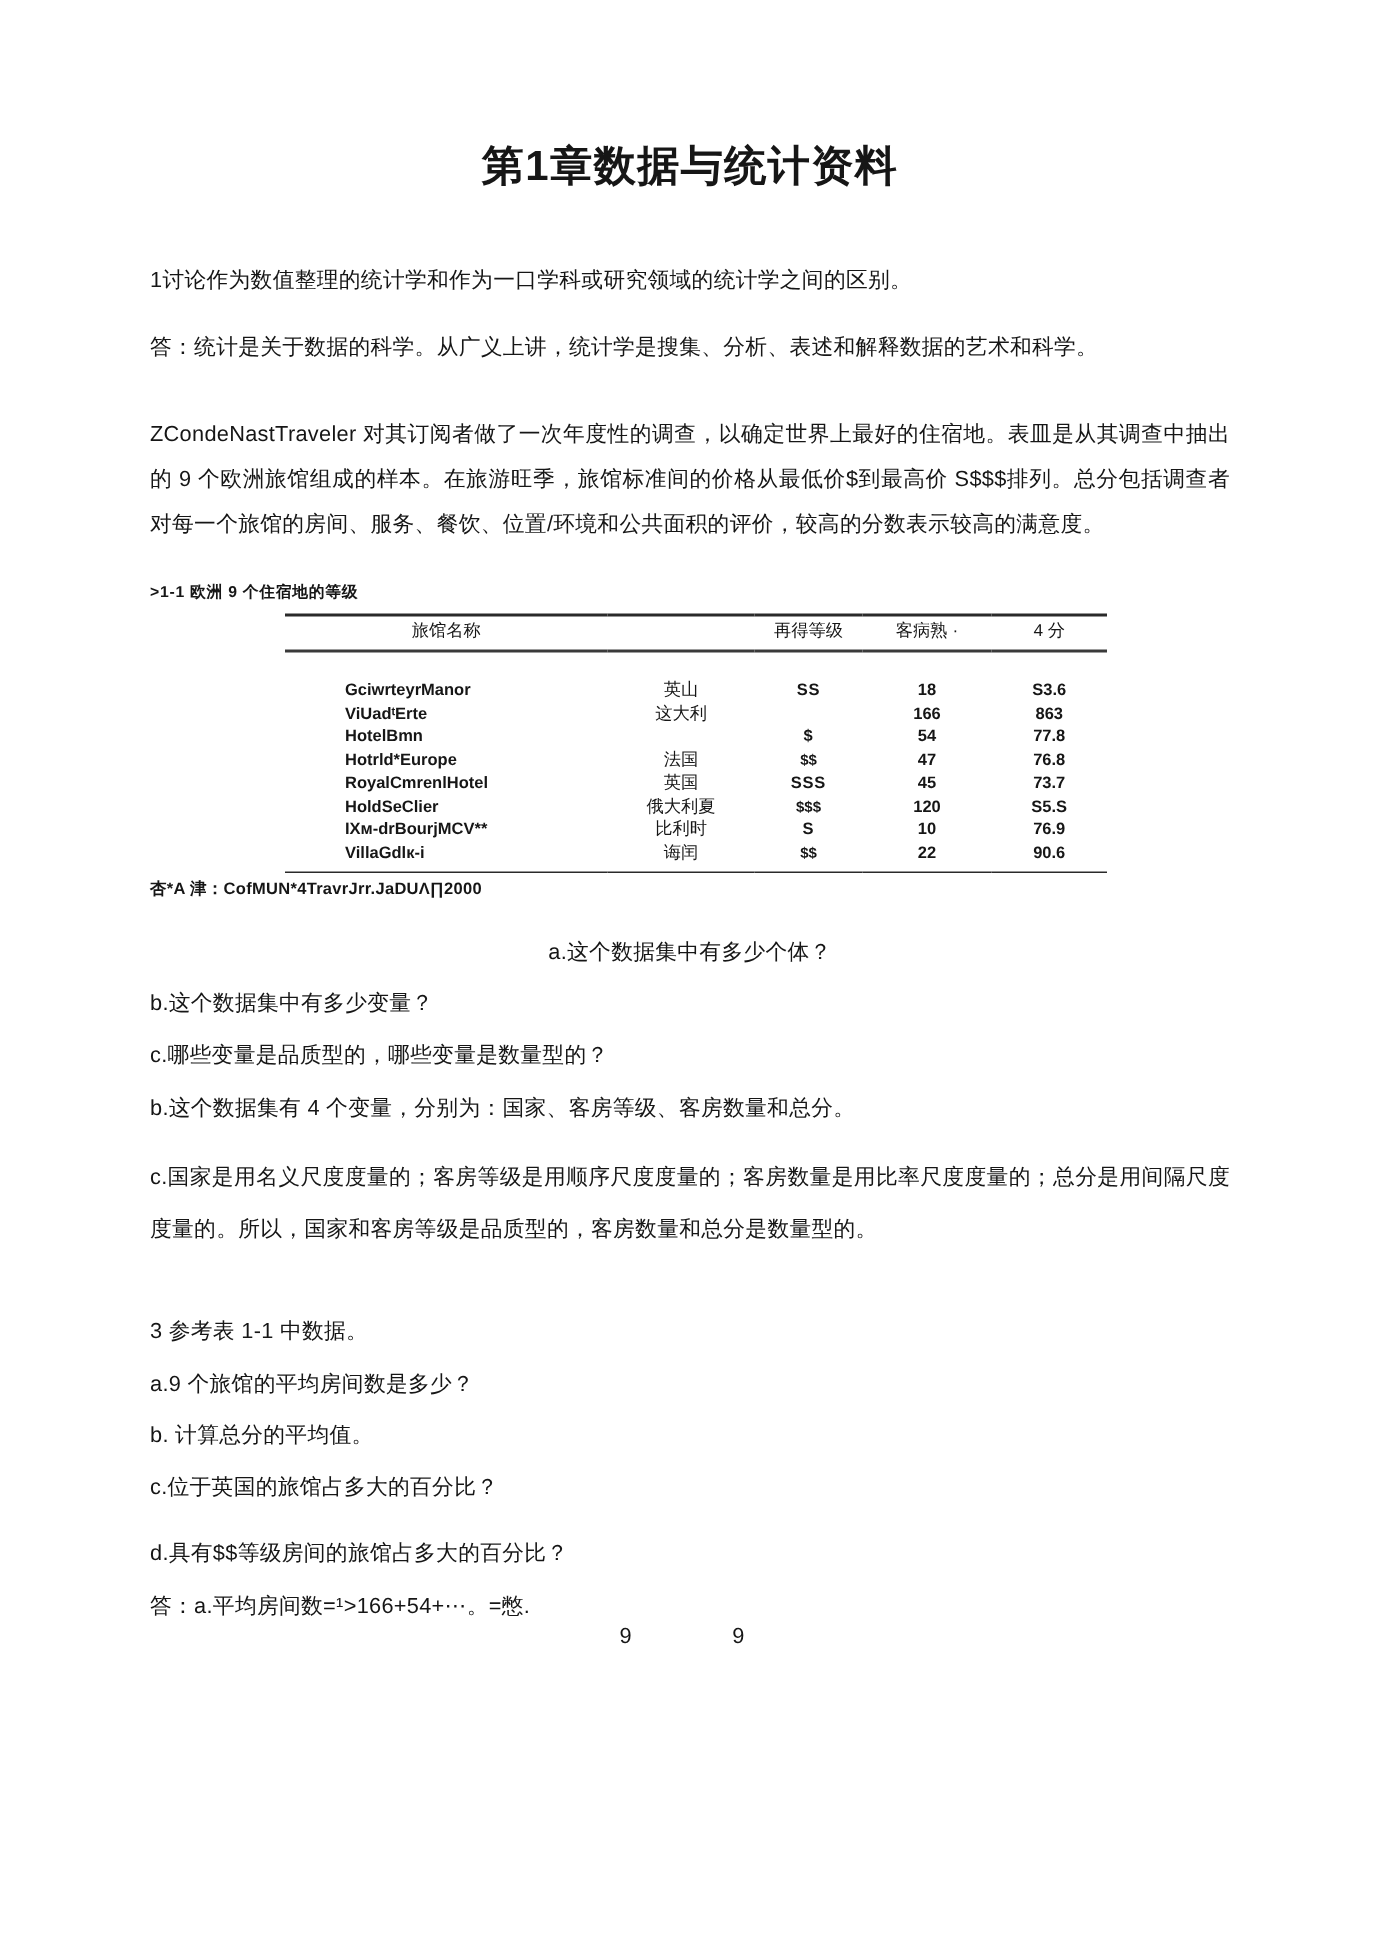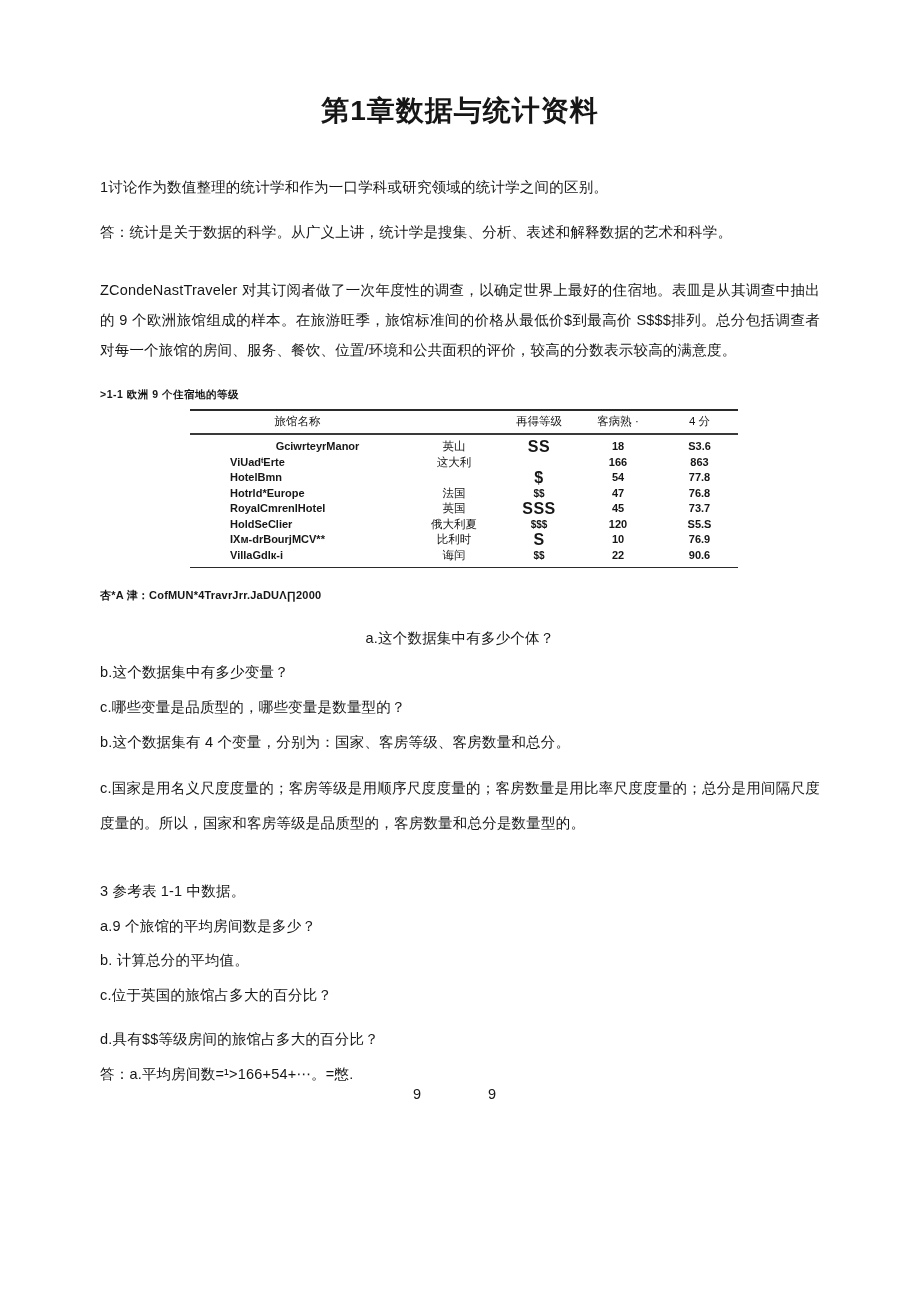--- a/index.html
+++ b/index.html
@@ -58,39 +58,39 @@
     white-space: nowrap;
   }
   .hotels-table td {
     font-size: 11px;
     line-height: 15.5px;
     padding: 0;
     text-align: center;
     white-space: nowrap;
     vertical-align: middle;
   }
-  .hotels-table tbody tr:first-child td { padding-top: 4px; text-align: center; }
+  .hotels-table tbody tr:first-child td { padding-top: 18px; }
   .hotels-table tbody tr:last-child td { padding-bottom: 4px; }
   .col-name  { width: 215px; }
   .col-country { width: 98px; }
   .col-rating { width: 72px; }
   .col-rooms { width: 86px; }
   .col-score { width: 77px; }
   td.cell-name {
     text-align: left;
     padding-left: 40px;
     font-weight: 700;
     font-size: 11px;
   }
   td.cell-country { font-weight: 400; font-size: 11.5px; }
   td.cell-rating  { font-weight: 700; font-size: 10px; }
-  td.cell-rating.rating-big { font-size: 16px; letter-spacing: 0.5px; }
+  td.cell-rating.rating-big { font-size: 11px; letter-spacing: 0.5px; }
   td.cell-rooms, td.cell-score { font-weight: 700; font-size: 11px; }
   .tbl-source {
-    margin-top: 20px;
+    margin-top: 3px;
     font-size: 11px;
     font-weight: 700;
     letter-spacing: 0.2px;
   }
   .mt-exq1  { margin-top: 25px; text-align: center; }
   .mt-std   { margin-top: 14px; }
   .mt-wide  { margin-top: 15px; }
   .ans-c    { margin-top: 19px; line-height: 35px; text-align: justify; }
   .mt-ex3   { margin-top: 40px; }
   .mt-qd    { margin-top: 24px; }

